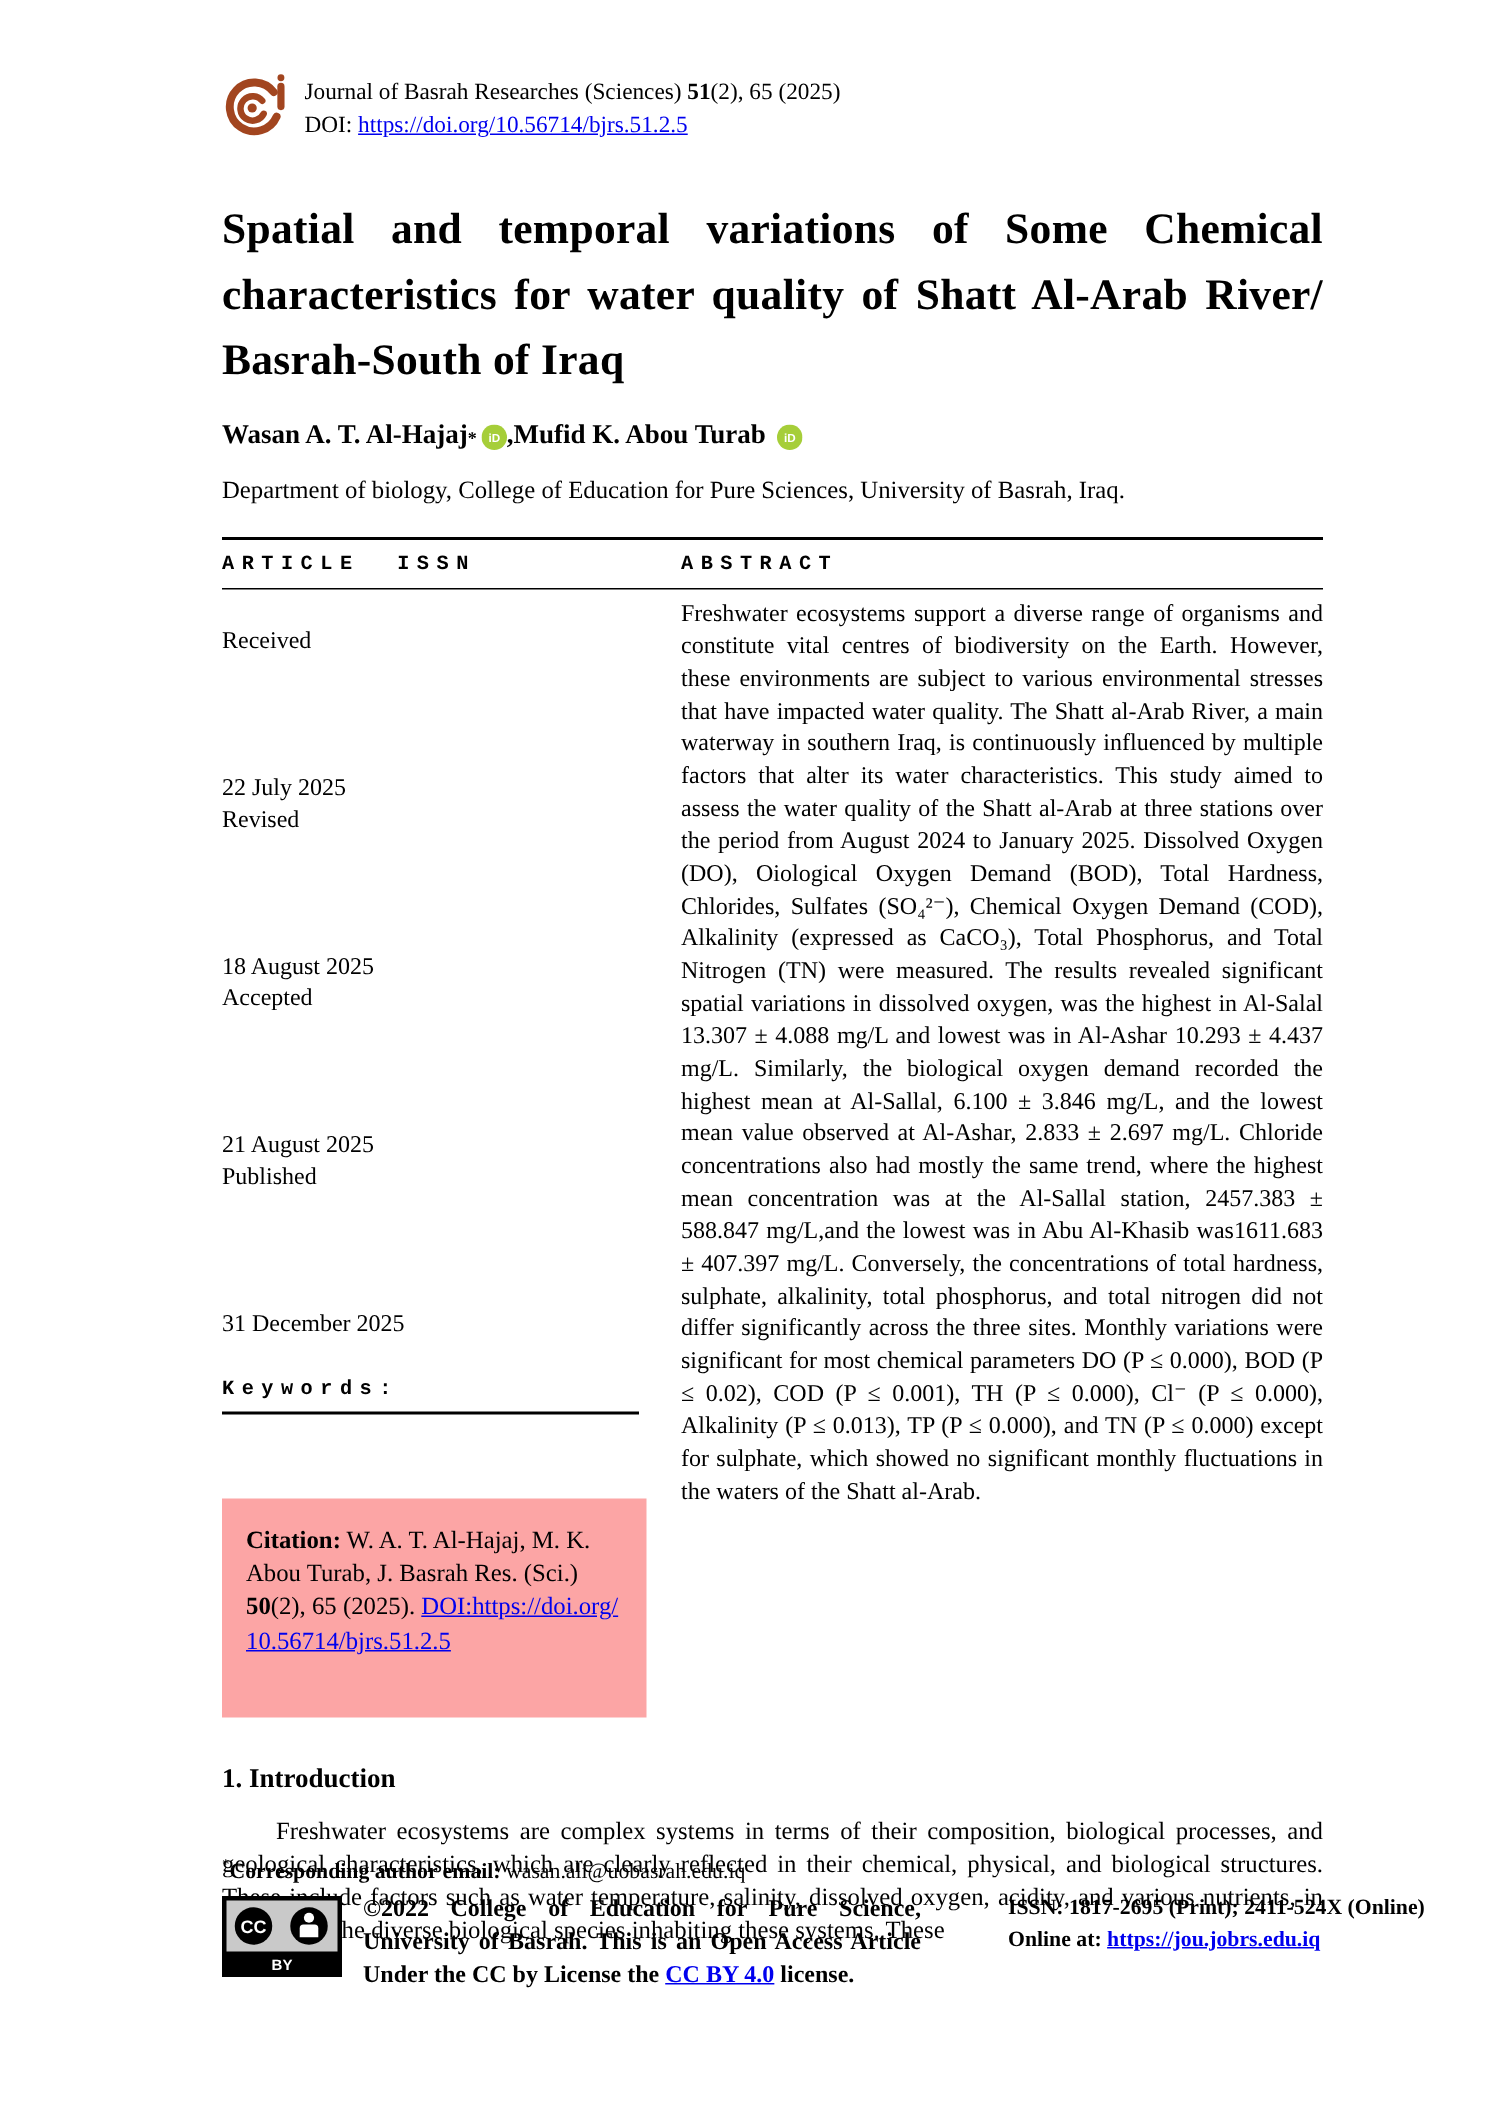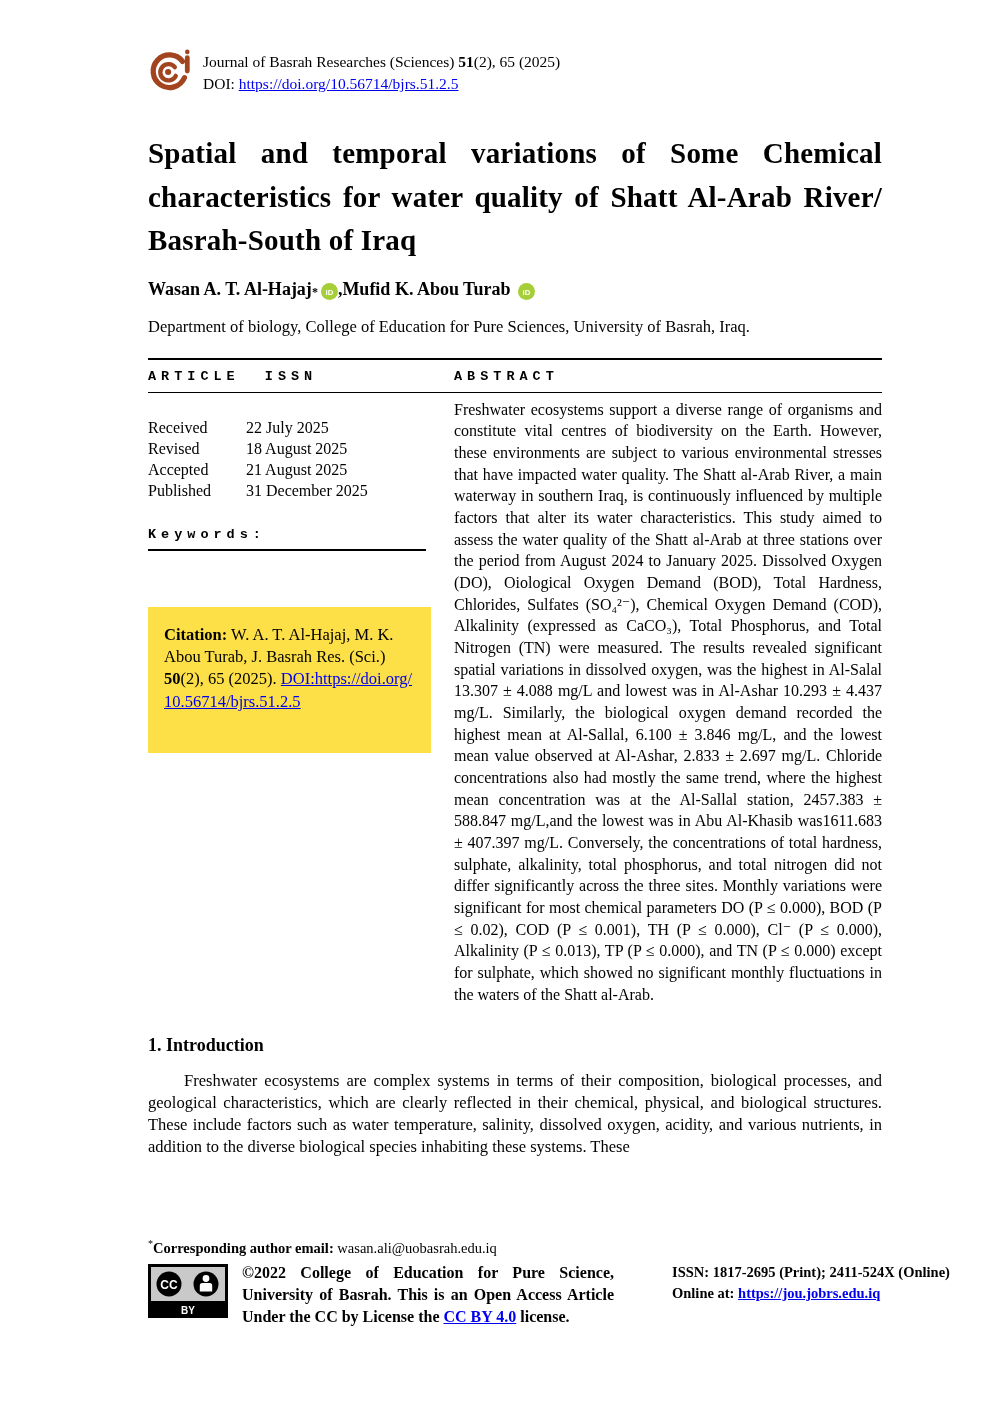--- a/index.html
+++ b/index.html
@@ -31,26 +31,26 @@
   .sec-headers{display:flex;border-bottom:1.5px solid #000;padding:9px 0 8px 0;}
   .mono-head{
     font-family:"Liberation Mono","DejaVu Sans Mono",monospace;
     font-weight:bold;font-size:13.5px;letter-spacing:5px;word-spacing:12px;
   }
   .col-left-head{width:278px;margin-right:28px;}
   .cols{display:flex;align-items:flex-start;}
   .col-left{width:278px;margin-right:28px;padding-top:24px;}
   .col-right{width:428px;padding-top:6px;}
 
-  .daterow{display:flex;font-size:16px;line-height:1.32;}
+  .daterow{display:flex;font-size:16px;line-height:1.32;flex-direction:column;}
   .dlabel{width:98px;flex:0 0 98px;}
   .kw-head{margin-top:26px;padding-bottom:7px;border-bottom:2px solid #000;}
   .kw-text{margin-top:17px;font-size:16px;line-height:1.3;}
 
-  .citation-box{margin-top:56px;background:#fde047;padding:17px 14px 40px 16px;font-size:16.5px;line-height:1.35;width:253px;}
+  .citation-box{margin-top:56px;background:#fca5a5;padding:17px 14px 40px 16px;font-size:16.5px;line-height:1.35;width:253px;}
   .citation-box .wb{word-break:break-all;}
 
   .abstract{font-size:16px;line-height:1.355;text-align:justify;}
 
   
   .intro-head{margin-top:30px;font-size:18px;font-weight:bold;}
   .intro-para{margin-top:14px;font-size:16.5px;line-height:1.33;text-align:justify;text-indent:36px;}
 
   
   .footer{position:absolute;left:148px;top:1238px;width:830px;}

